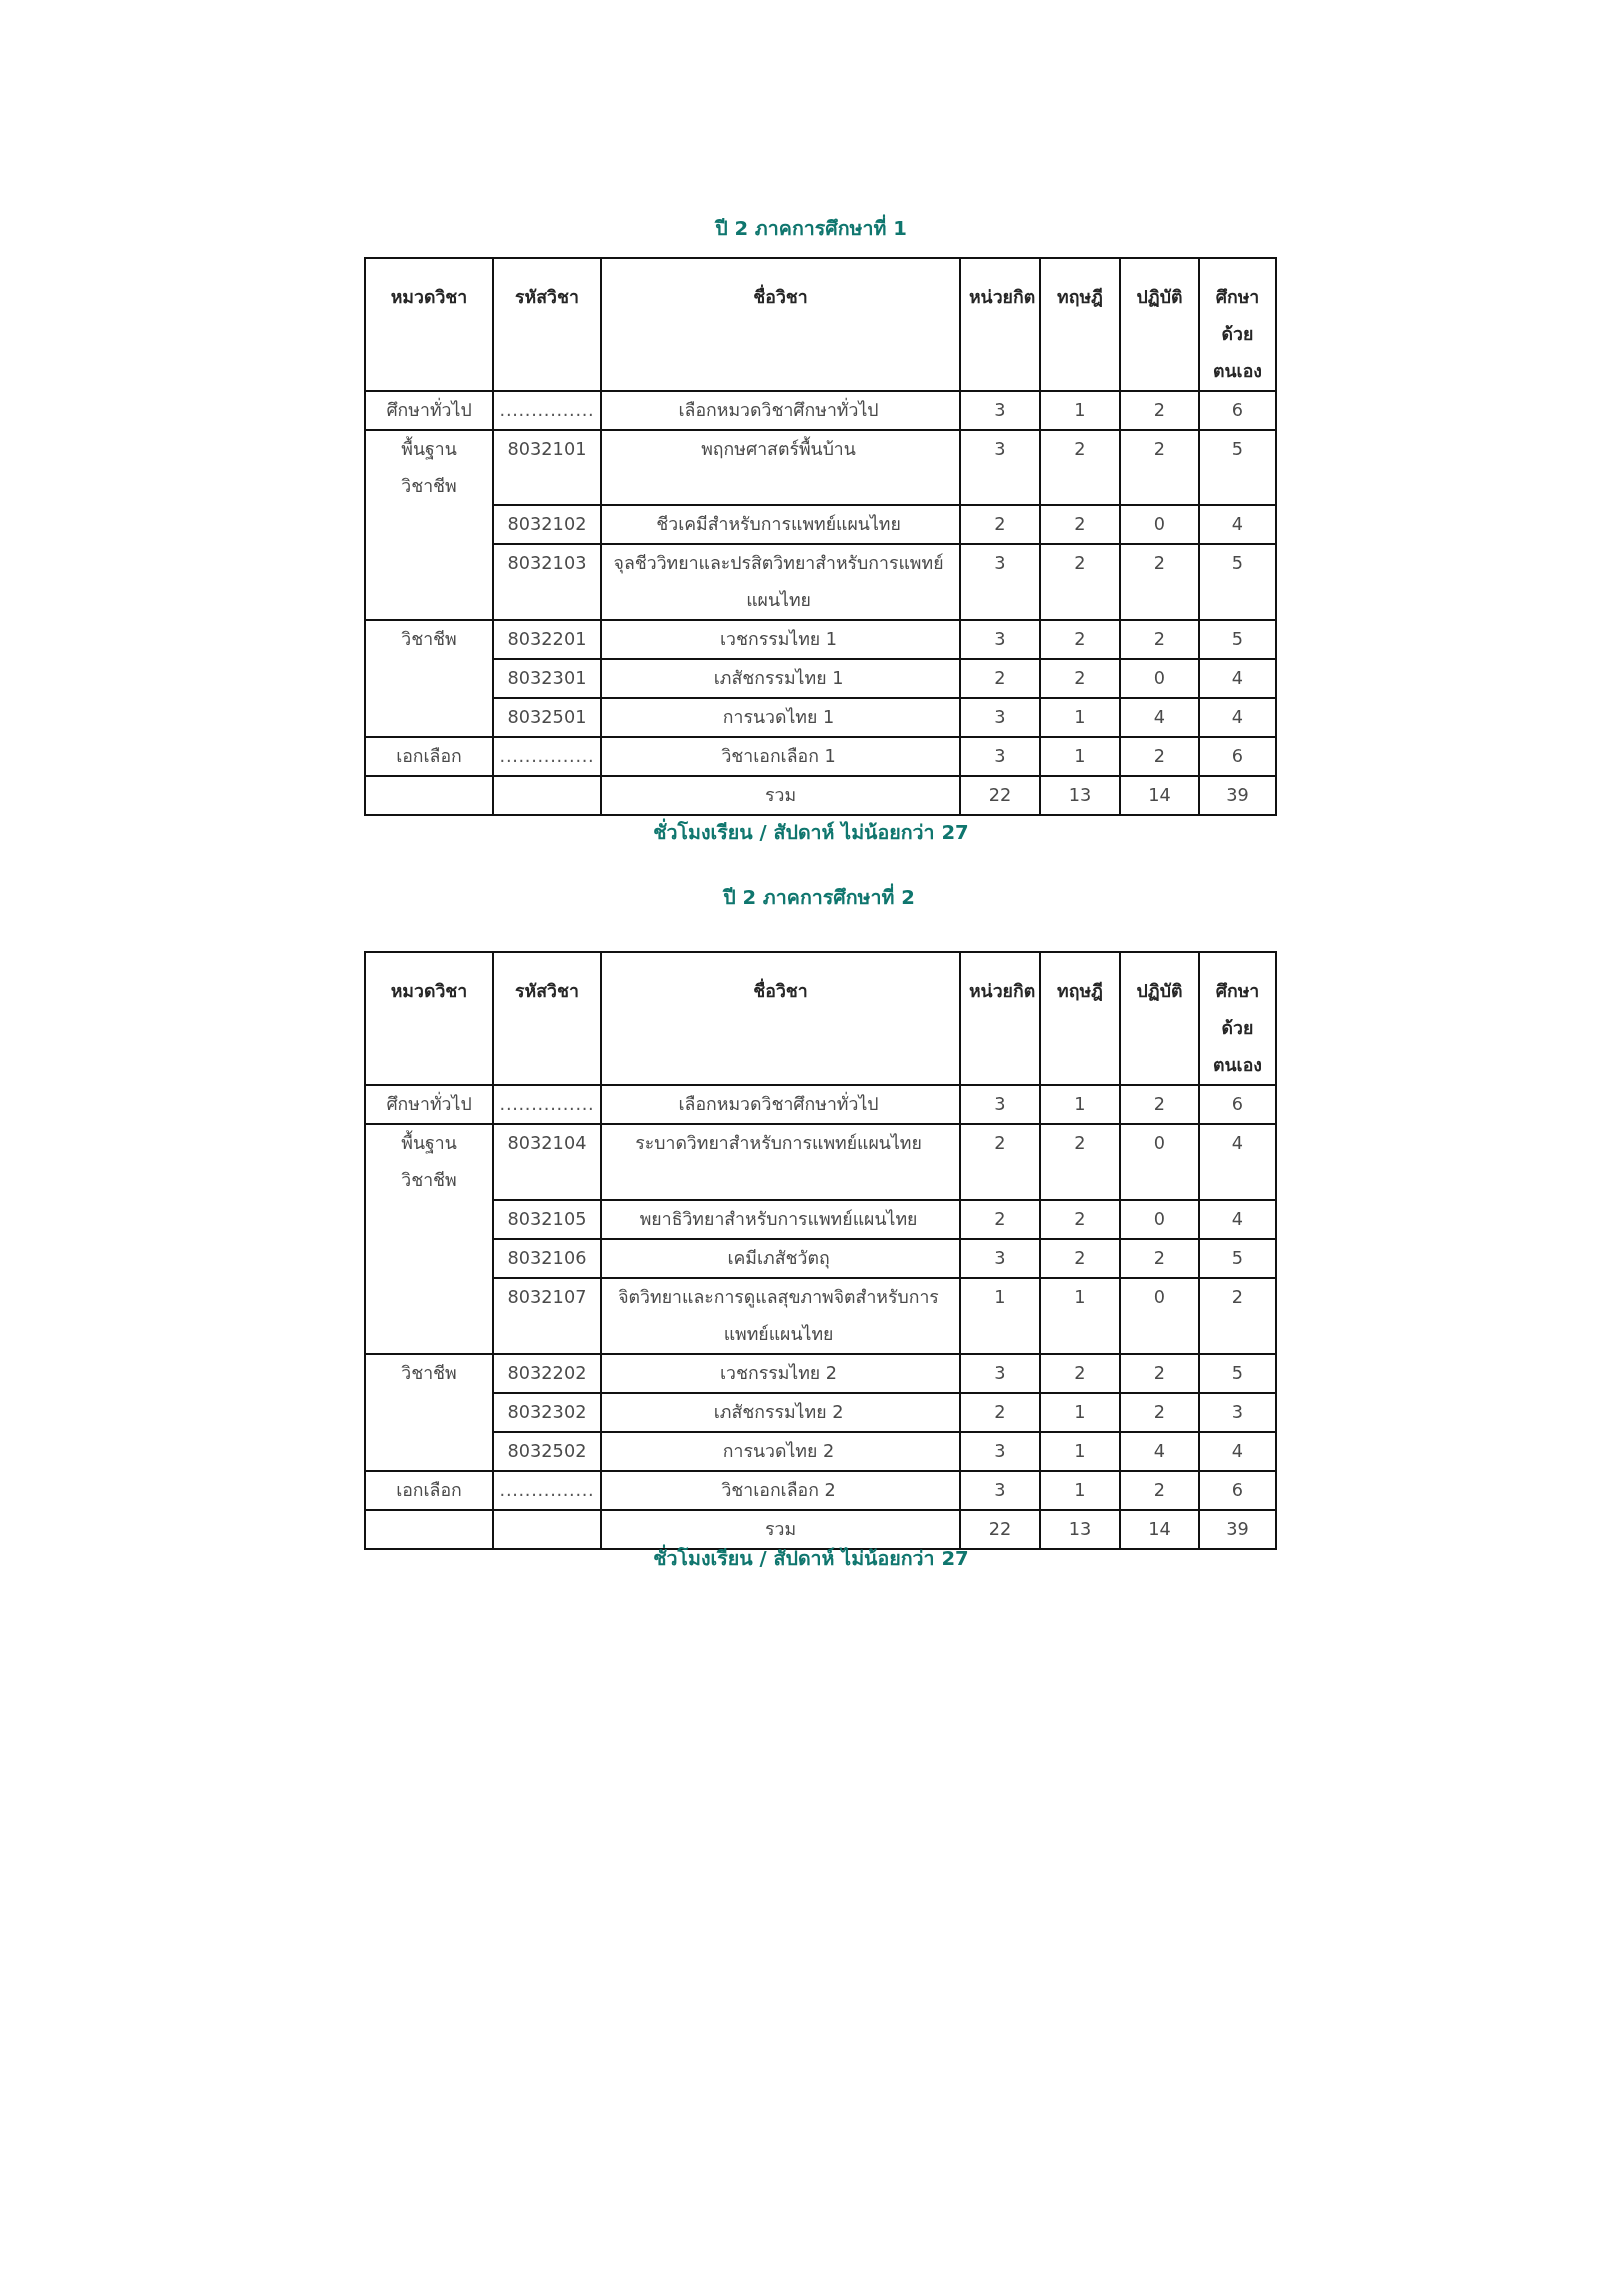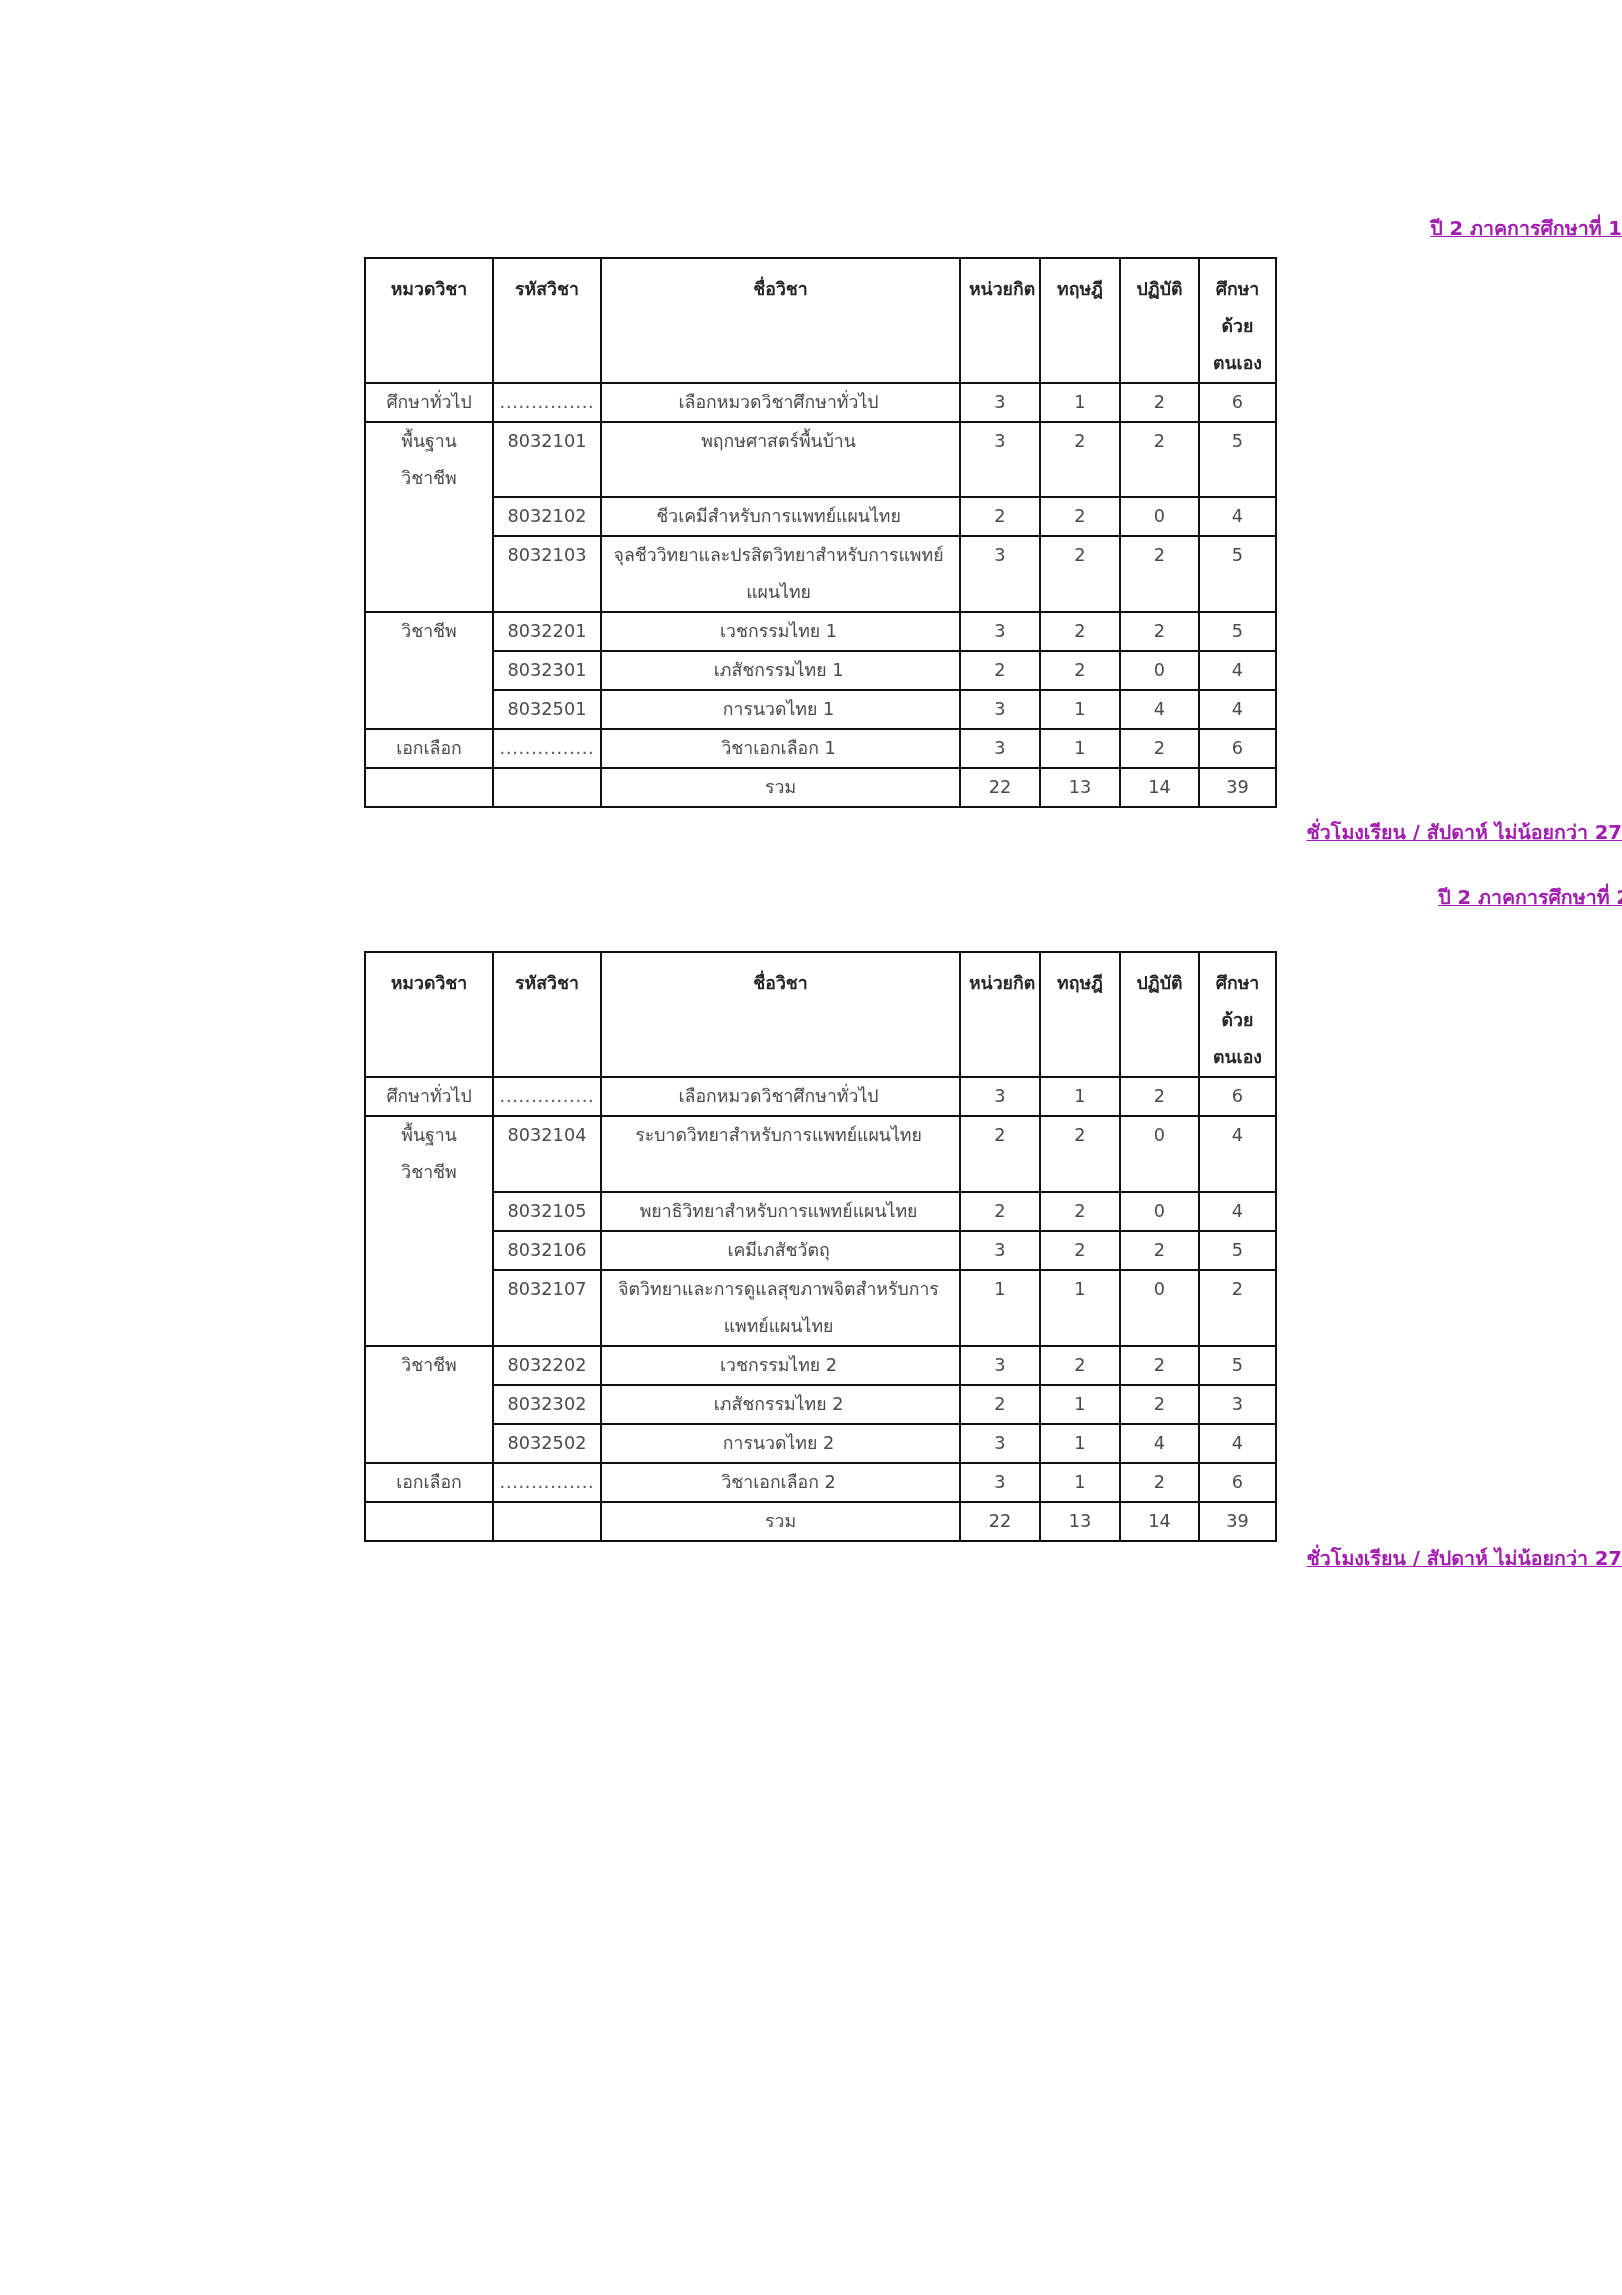--- a/index.html
+++ b/index.html
@@ -1,35 +1,35 @@
 <!DOCTYPE html>
 <html style="font-size:10.5px"><head>
   <meta charset="utf-8">
   <style>
     html, body { margin: 0; padding: 0; background: #ffffff; }
     body {
       width: 1622px; height: 2295px; position: relative; overflow: hidden;
       font-family: "DejaVu Sans", sans-serif; color: #4a4a4a;
     }
     .caption {
-      position: absolute; left: 0; width: 1622px; text-align: right;
+      position: absolute; left: 0; width: 1622px; text-align: center;
       font-family: "DejaVu Sans", sans-serif; font-weight: bold;
-      font-size: 19.6px; color: #a21caf; line-height: 26px; text-decoration: underline;
+      font-size: 19.6px; color: #0f766e; line-height: 26px;
     }
     .tbl {
       position: absolute; left: 364px; width: 910px;
       border-collapse: collapse; table-layout: fixed;
       border-top: 2.6px solid #111; border-bottom: 2.6px solid #111;
     }
     .tbl td, .tbl th {
       border: 2px solid #111; padding: 0 7.9px; vertical-align: top;
       font-size: 17.7px; line-height: 37px; overflow: hidden;
     }
     .tbl th {
-      font-weight: bold; color: #262626; text-align: center; padding-top: 12px;
+      font-weight: bold; color: #262626; text-align: center; padding-top: 20px;
       line-height: 37px;
     }
     .tbl td.num { text-align: center; }
     .tbl td.name { text-align: center; padding-left: 4px; }
     .tbl td.cat { text-align: center; }
     .tbl td.code { text-align: center; padding: 0 3.9px; }
     .tbl td.total-label { text-align: center; }
     .dots { letter-spacing: 0.7px; color: #555; }
     col.c1 { width: 128px; }
     col.c2 { width: 108px; }

